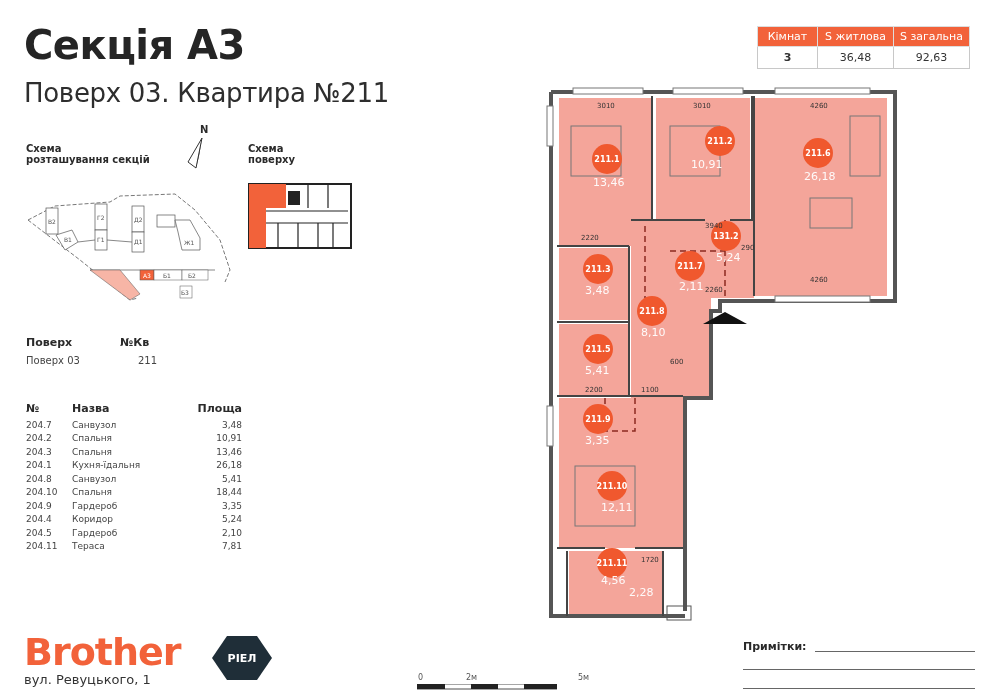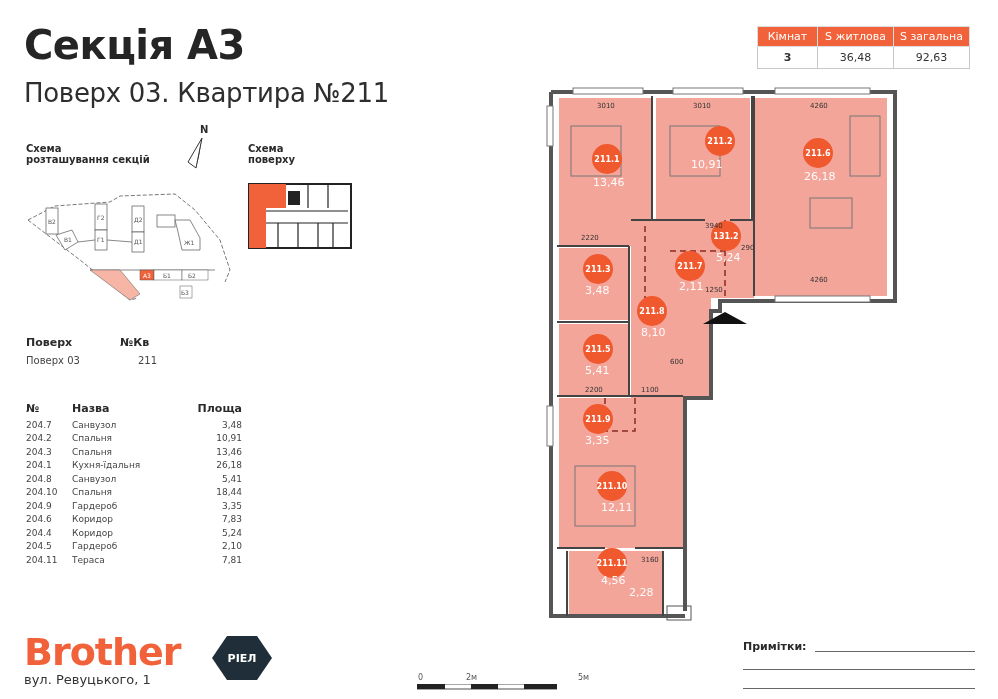--- a/index.html
+++ b/index.html
@@ -142,25 +142,20 @@
         <td>204.10</td>
         <td>Спальня</td>
         <td class="carea">18,44</td>
       </tr>
   <tr>
         <td>204.9</td>
         <td>Гардероб</td>
         <td class="carea">3,35</td>
       </tr>
   <tr>
-        <td>204.6</td>
-        <td>Коридор</td>
-        <td class="carea">7,83</td>
-      </tr>
-  <tr>
         <td>204.4</td>
         <td>Коридор</td>
         <td class="carea">5,24</td>
       </tr>
   <tr>
         <td>204.5</td>
         <td>Гардероб</td>
         <td class="carea">2,10</td>
       </tr>
   <tr>
@@ -249,25 +244,25 @@
   <div class="area" style="left:56px;top:488px;">4,56</div>
   <div class="area" style="left:56px;top:500px;margin-left:28px;">2,28</div>
 
   <div class="dim" style="left:52px;top:16px;">3010</div>
   <div class="dim" style="left:148px;top:16px;">3010</div>
   <div class="dim" style="left:265px;top:16px;">4260</div>
   <div class="dim" style="left:160px;top:136px;">3940</div>
   <div class="dim" style="left:36px;top:148px;">2220</div>
   <div class="dim" style="left:196px;top:158px;">290</div>
   <div class="dim" style="left:265px;top:190px;">4260</div>
-  <div class="dim" style="left:160px;top:200px;">1250</div>
+  <div class="dim" style="left:160px;top:200px;">2260</div>
   <div class="dim" style="left:125px;top:272px;">600</div>
   <div class="dim" style="left:40px;top:300px;">2200</div>
   <div class="dim" style="left:96px;top:300px;">1100</div>
-  <div class="dim" style="left:96px;top:470px;">3160</div>
+  <div class="dim" style="left:96px;top:470px;">1720</div>
 </div>
 
 <div class="abs brand">Brother</div>
 <div class="abs hex">РІЕЛ</div>
 <div class="abs address">вул. Ревуцького, 1</div>
 
 <div class="abs scale-lbl" style="left:418px;top:673px;">0</div>
 <div class="abs scale-lbl" style="left:466px;top:673px;">2м</div>
 <div class="abs scale-lbl" style="left:578px;top:673px;">5м</div>
 <svg class="abs" style="left:417px;top:684px;" width="140" height="6">

